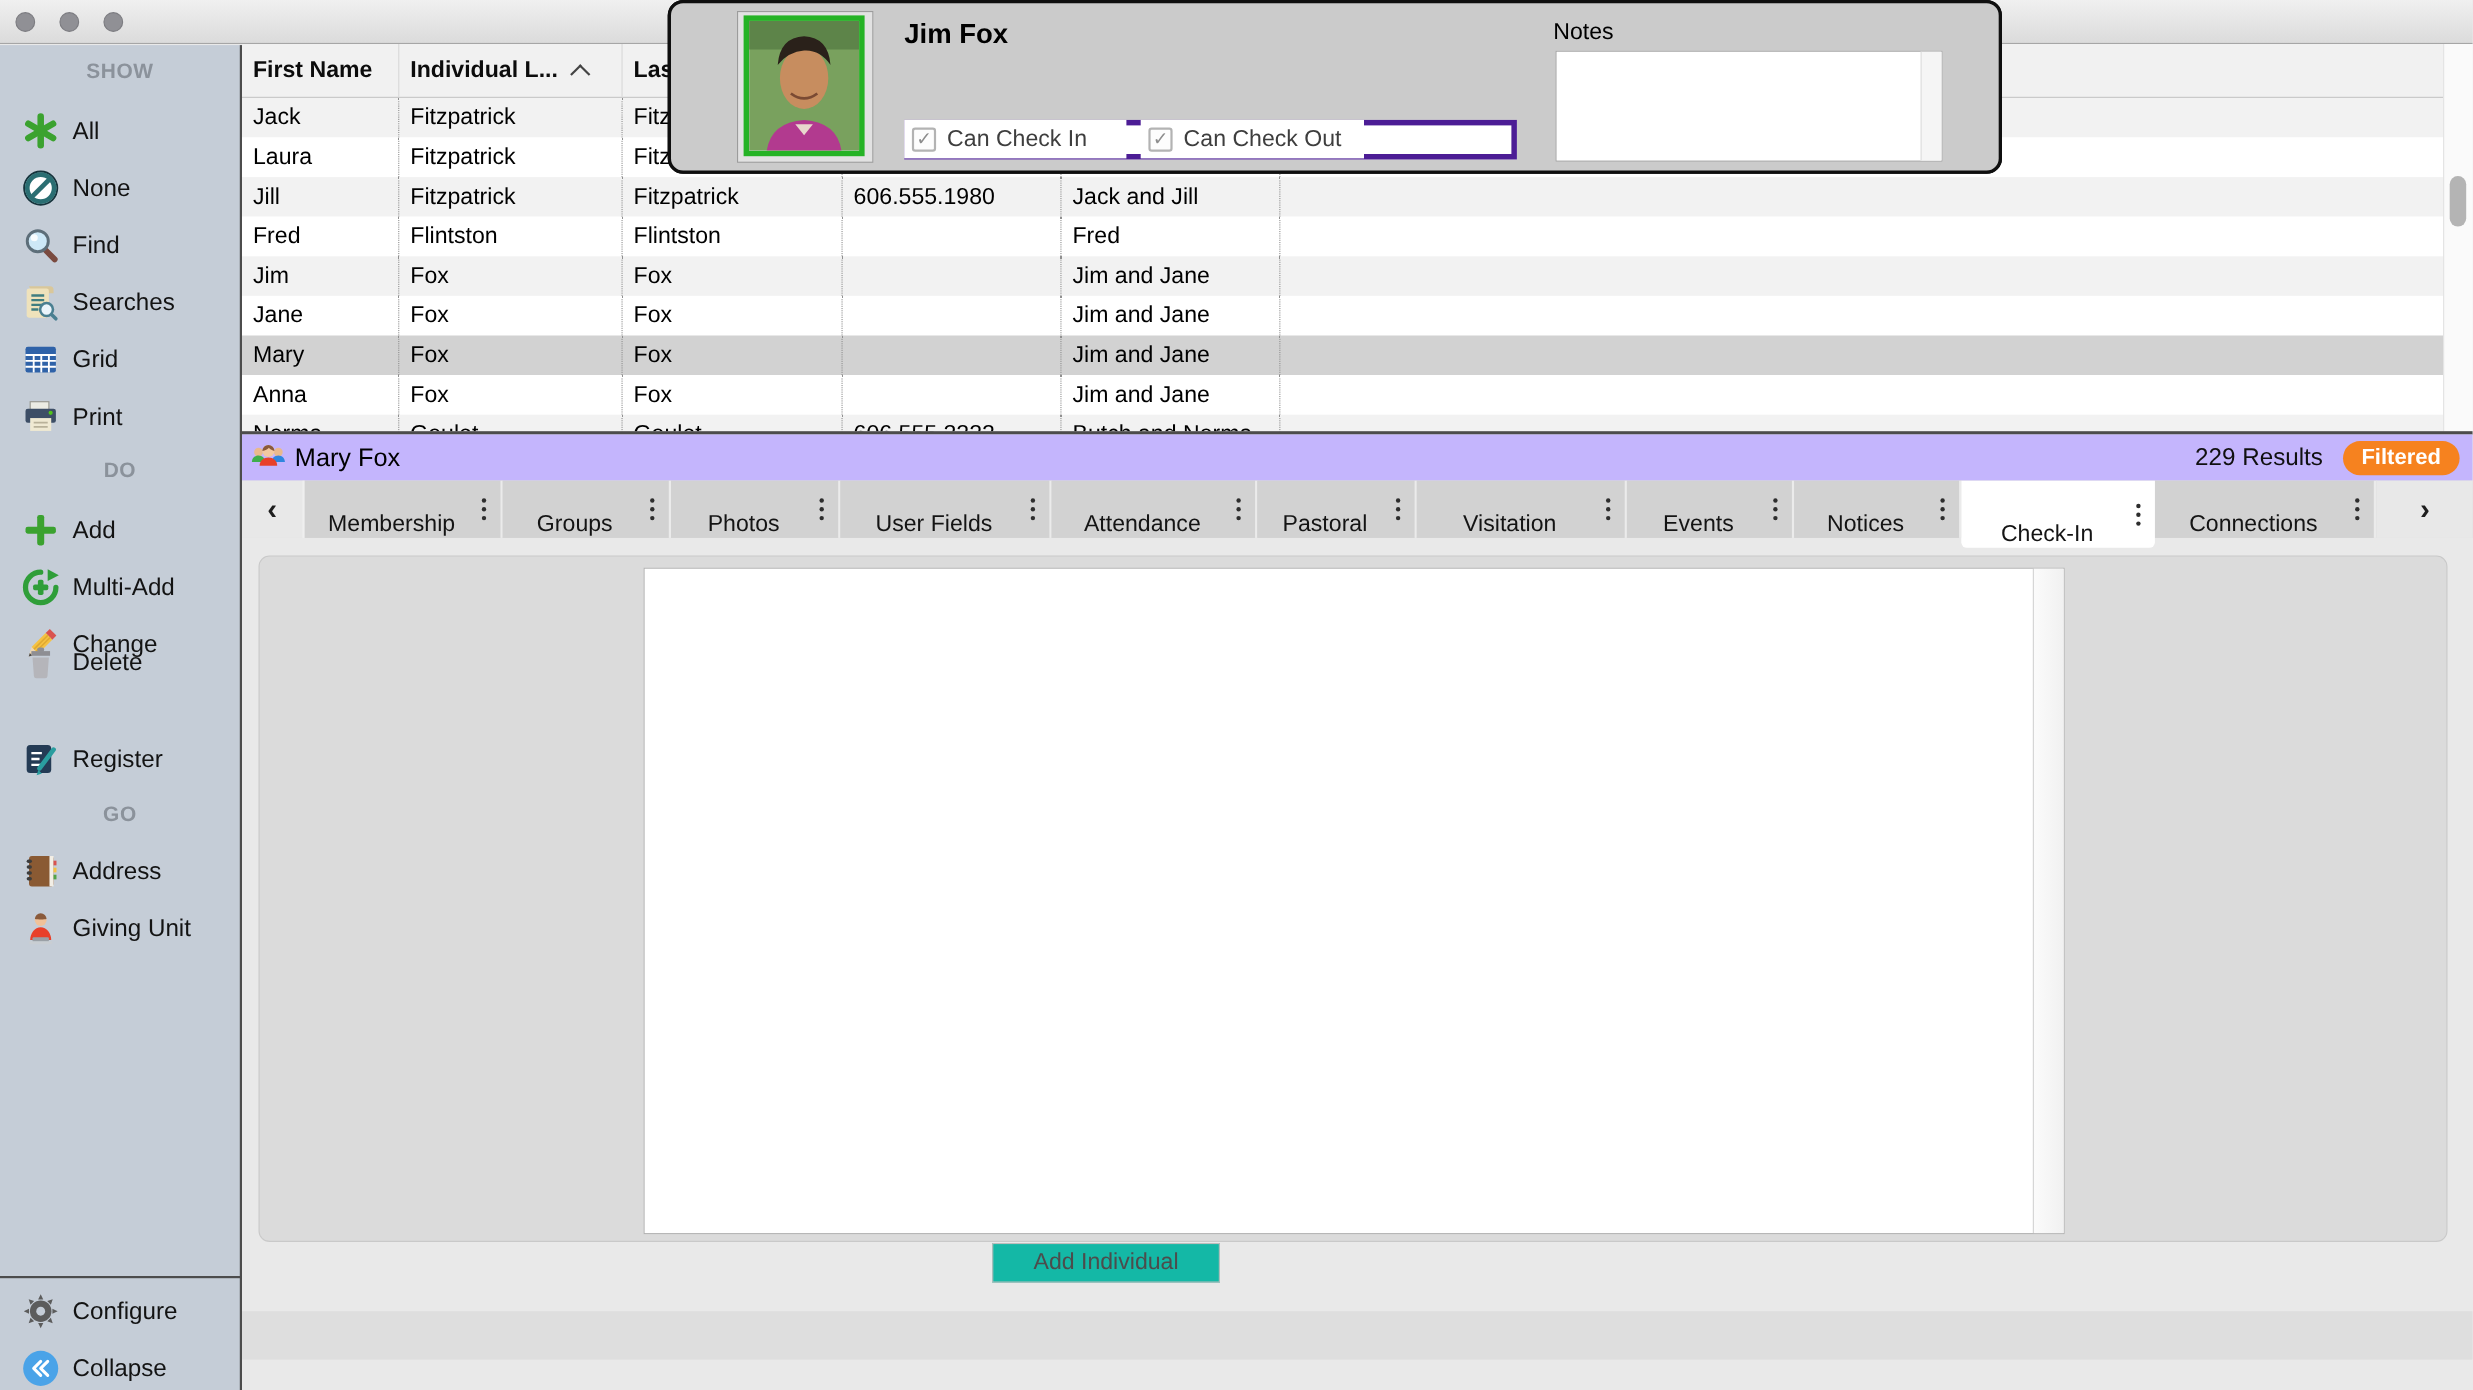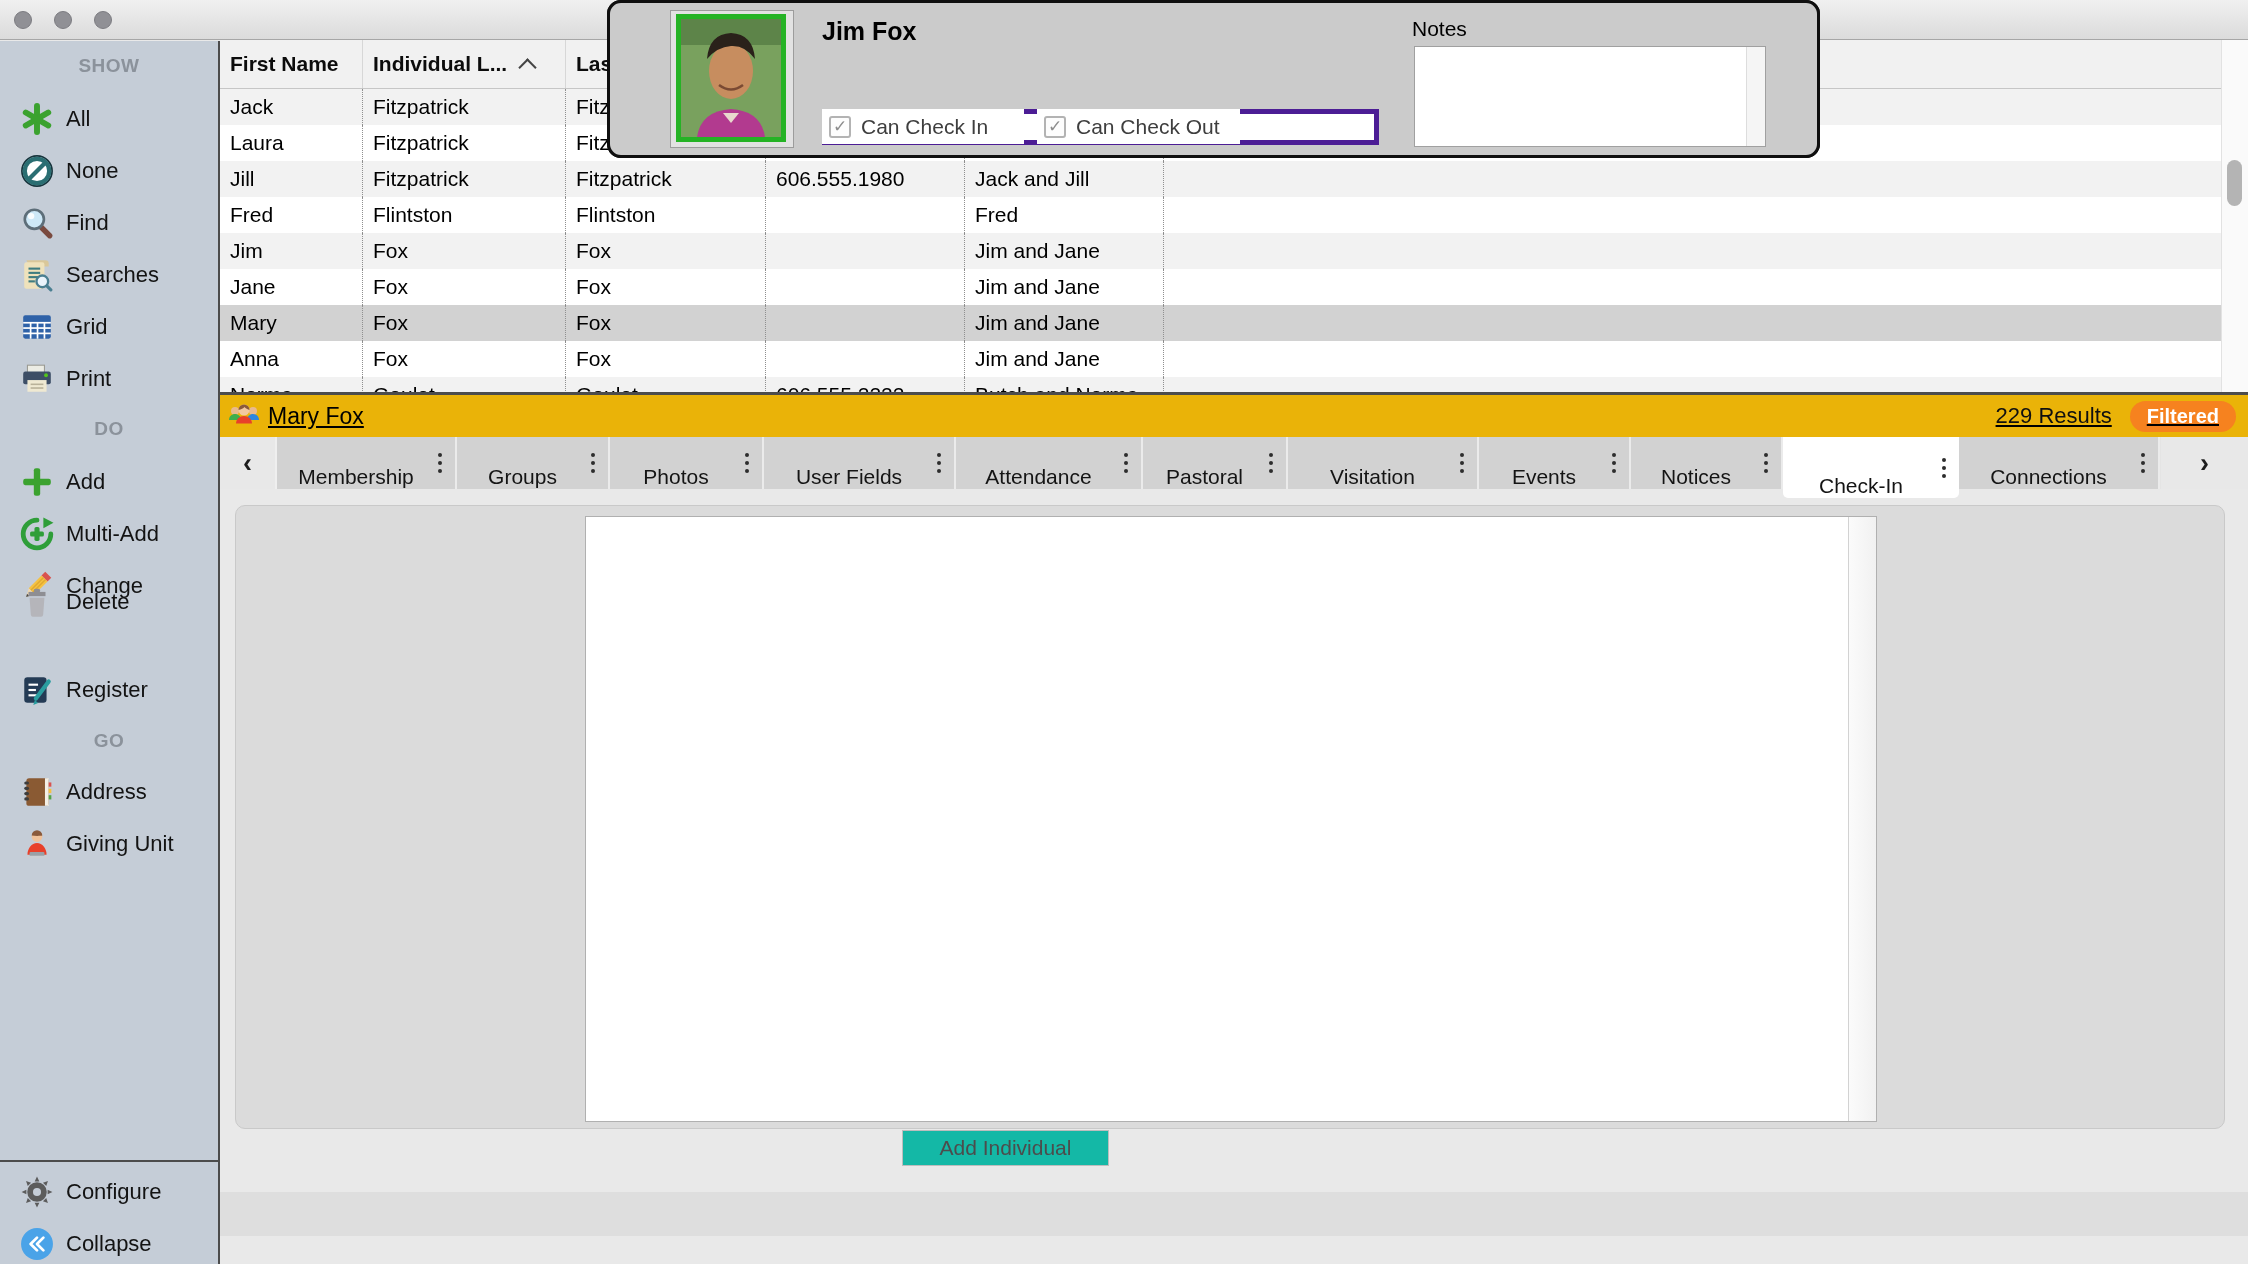--- a/index.html
+++ b/index.html
@@ -28,21 +28,21 @@
   .tbody{position:absolute;left:0;top:49px;width:2001px;height:303px;overflow:hidden;}
   .tr{display:flex;height:36px;background:#fff;}
   .tr.odd{background:#f2f2f2;}
   .tr.sel{background:#d2d2d2;}
   .td{box-sizing:border-box;padding:6px 0 0 10px;font-size:21px;color:#000;border-right:1px dotted #8f8f8f;white-space:nowrap;overflow:hidden;}
   .vscroll{position:absolute;right:0;top:0;width:27px;height:352px;background:#fafafa;border-left:1px solid #e2e2e2;box-sizing:border-box;}
   .vthumb{position:absolute;left:5px;top:120px;width:15px;height:46px;border-radius:8px;background:#b4b4b4;}
   .tbl-bottom{position:absolute;left:220px;top:392px;width:2028px;height:3px;background:#4c4c4c;}
 
   
-  .rec{position:absolute;left:220px;top:395px;width:2028px;height:42px;background:#eab308;display:flex;align-items:center;text-decoration:underline;}
+  .rec{position:absolute;left:220px;top:395px;width:2028px;height:42px;background:#c4b5fd;display:flex;align-items:center;}
   .rec .ic{width:32px;height:32px;margin-left:8px;flex:none;}
   .rec .nm{margin-left:8px;font-size:23px;color:#000;}
   .rec .sp{flex:1;}
   .rec .res{font-size:22px;color:#101010;}
   .rec .pill{margin:0 12px 0 18px;background:#f6821f;color:#fff;font-weight:bold;font-size:20px;padding:4px 17px;border-radius:17px;}
 
   
   .tabbar{position:absolute;left:220px;top:437px;width:2028px;height:52px;background:#dcdcdc;display:flex;z-index:4;}
   .tnav{width:57px;background:#e8e8e8;display:flex;align-items:center;justify-content:center;font-size:27px;font-weight:bold;color:#1d1d1d;border-right:2px solid #efefef;box-sizing:border-box;flex:none;}
   .tnav.right{flex:1;border-right:none;border-left:1px solid #e4e4e4;}

